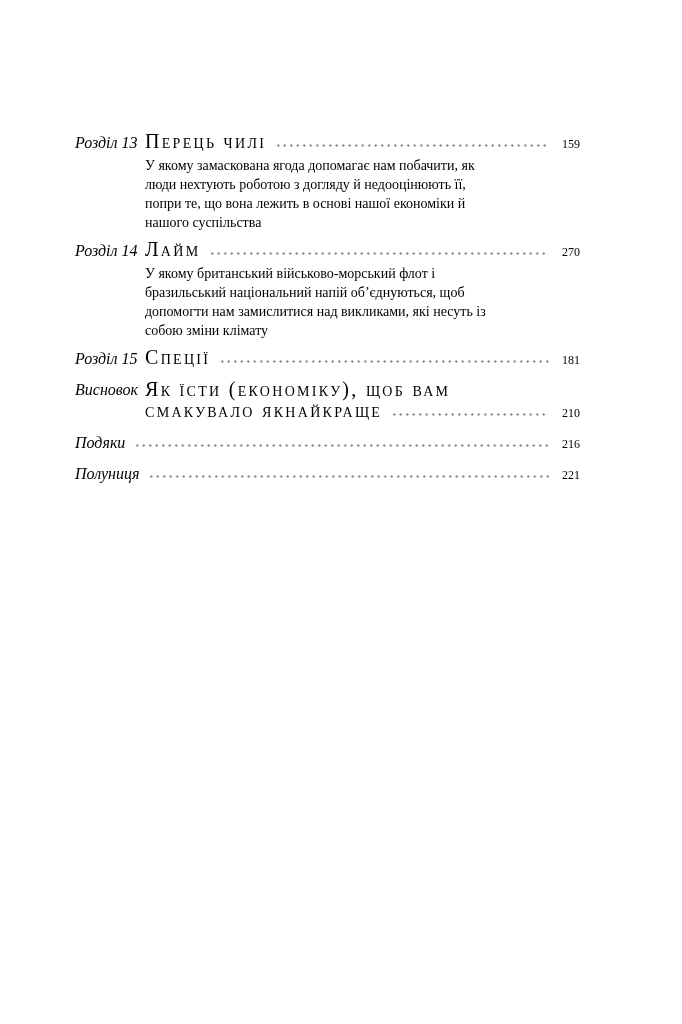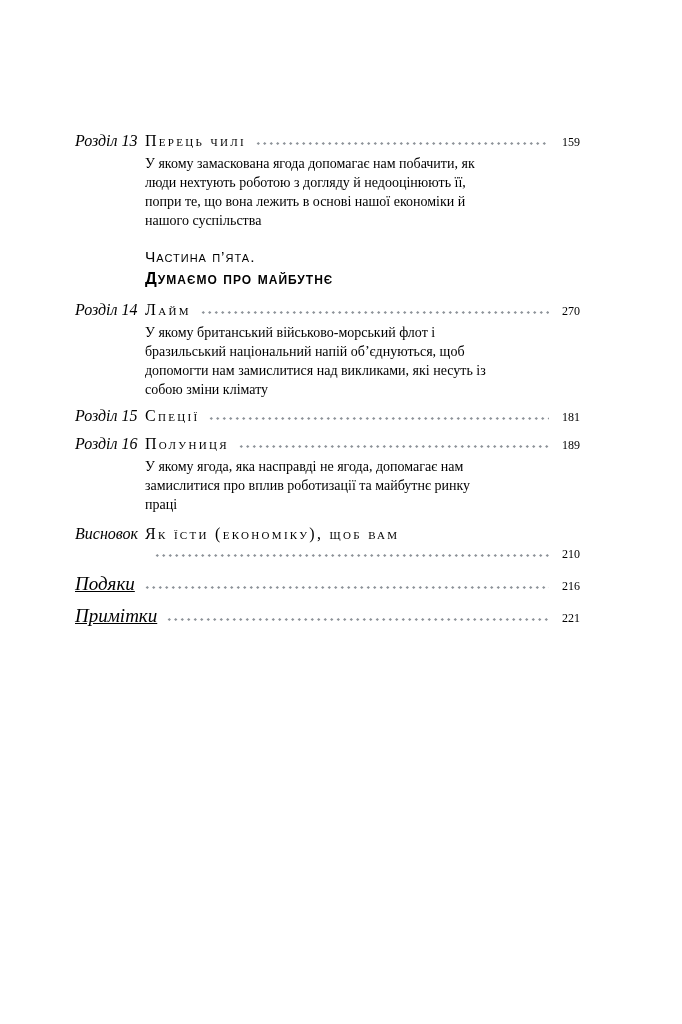--- a/index.html
+++ b/index.html
@@ -29,21 +29,21 @@
     cursor: default;
   }
   .entry-label {
     flex: 0 0 70px;
     width: 70px;
     font-style: italic;
     font-size: 16px;
     white-space: nowrap;
   }
   .entry-title {
-    font-size: 16px;
+    font-size: 20px;
     font-variant: small-caps;
     font-variant-caps: small-caps;
     letter-spacing: 2.3px;
     white-space: nowrap;
   }
   .leader {
     flex: 1 1 auto;
     min-width: 18px;
     height: 5px;
     align-self: baseline;
@@ -97,47 +97,42 @@
     margin-left: 70px;
   }
   .backmatter-row {
     display: flex;
     align-items: baseline;
     line-height: 21px;
     margin-top: 8px;
   }
   .bm-label {
     font-style: italic;
-    font-size: 19px;
+    font-size: 16px;
     white-space: nowrap;
-    text-decoration: underline;
   }
 </style>
 </head>
 <body>
 
 <div class="page">
 
   <section class="entry">
     <div class="entry-head">
       <span class="entry-label">Розділ 13</span>
       <span class="entry-title">Перець чилі</span>
       <span class="leader"></span>
       <span class="page-num">159</span>
     </div>
     <p class="desc">У якому замаскована ягода допомагає нам побачити, як
 люди нехтують роботою з догляду й недооцінюють її,
 попри те, що вона лежить в основі нашої економіки й
 нашого суспільства</p>
   </section>
 
-  <div class="part">
-    <div class="part-kicker">Частина п’ята.</div>
-    <div class="part-title">Думаємо про майбутнє</div>
-  </div>
 
   <section class="entry">
     <div class="entry-head">
       <span class="entry-label">Розділ 14</span>
       <span class="entry-title">Лайм</span>
       <span class="leader"></span>
       <span class="page-num">270</span>
     </div>
     <p class="desc">У якому британський військово-морський флот і
 бразильський національний напій об’єднуються, щоб
@@ -147,51 +142,41 @@
 
   <section class="entry">
     <div class="entry-head">
       <span class="entry-label">Розділ 15</span>
       <span class="entry-title">Спеції</span>
       <span class="leader"></span>
       <span class="page-num">181</span>
     </div>
   </section>
 
-  <section class="entry">
-    <div class="entry-head">
-      <span class="entry-label">Розділ 16</span>
-      <span class="entry-title">Полуниця</span>
-      <span class="leader"></span>
-      <span class="page-num">189</span>
-    </div>
-    <p class="desc">У якому ягода, яка насправді не ягода, допомагає нам
-замислитися про вплив роботизації та майбутнє ринку
-праці</p>
-  </section>
 
   <section class="entry">
   </section>
 
   <section class="conclusion">
     <div class="row1">
       <span class="entry-label">Висновок</span>
       <span class="entry-title">Як їсти (економіку), щоб вам</span>
     </div>
     <div class="row2">
+      <span class="entry-title">смакувало якнайкраще</span>
       <span class="leader"></span>
       <span class="page-num">210</span>
     </div>
   </section>
 
   <div class="backmatter-row">
     <span class="bm-label">Подяки</span>
     <span class="leader"></span>
     <span class="page-num">216</span>
   </div>
 
   <div class="backmatter-row">
-    <span class="bm-label">Примітки</span>
+    <span class="bm-label">Полуниця</span>
     <span class="leader"></span>
     <span class="page-num">221</span>
   </div>
 
 </div>
 
 </body></html>

